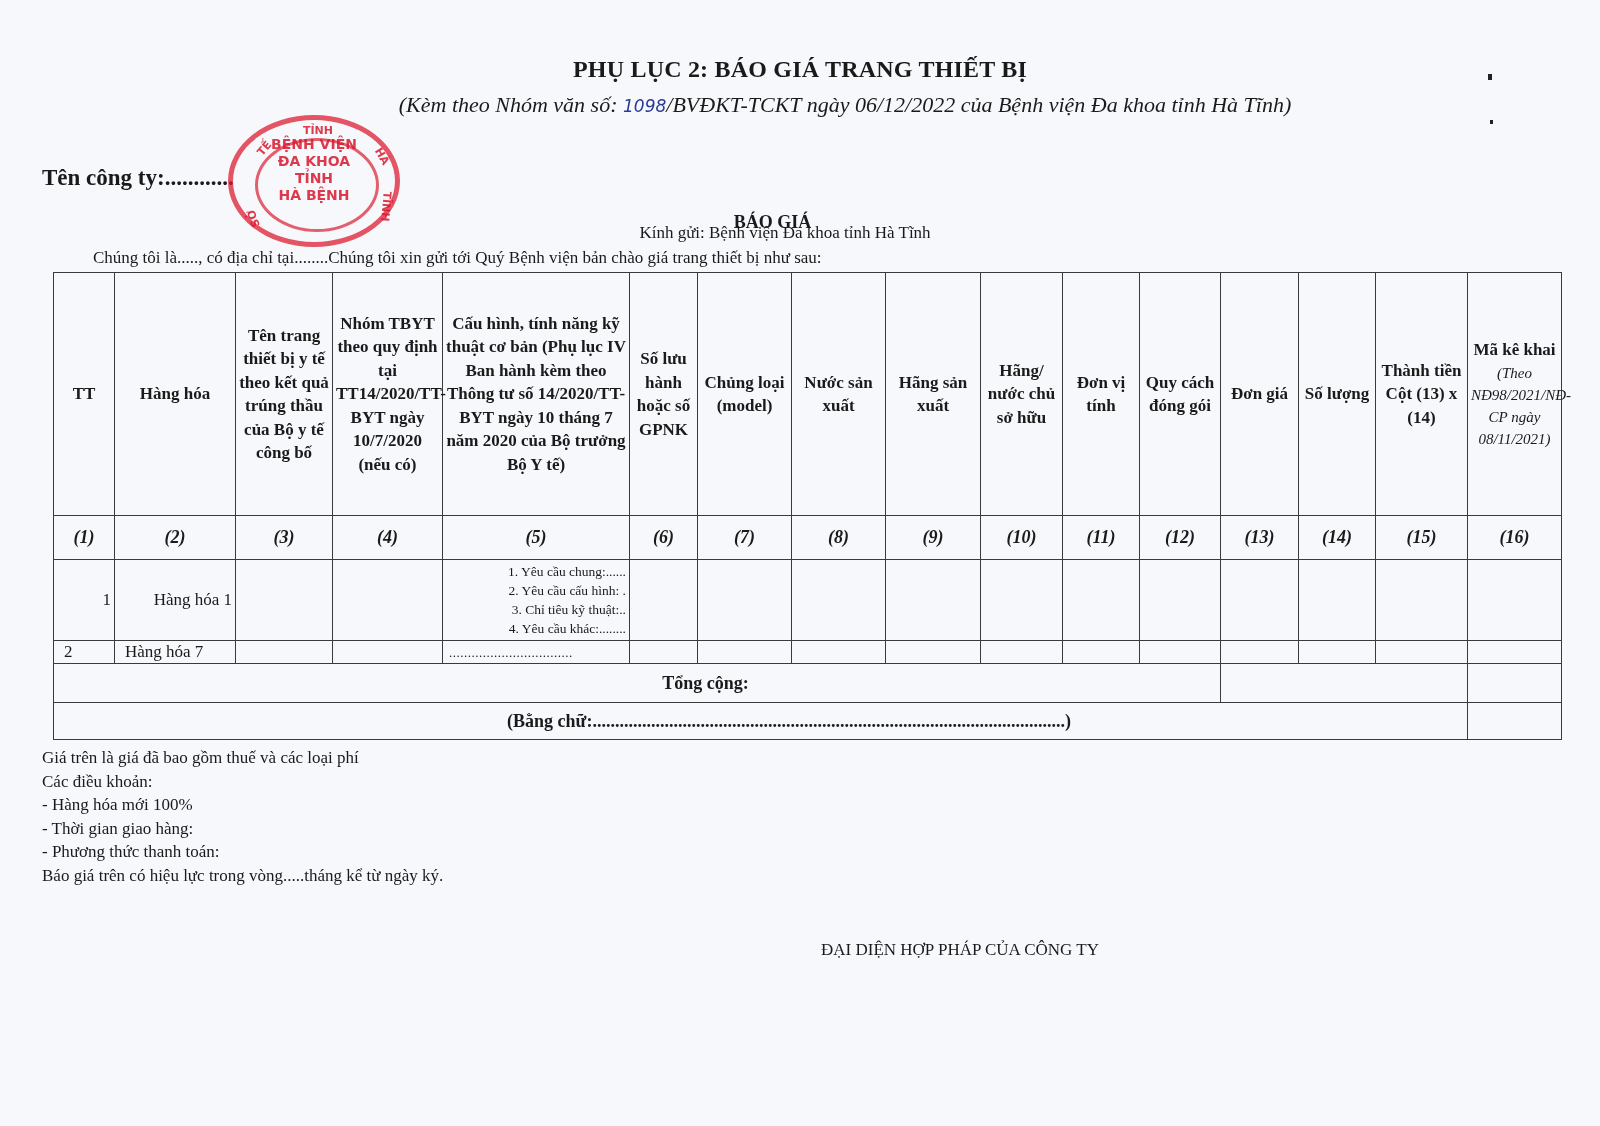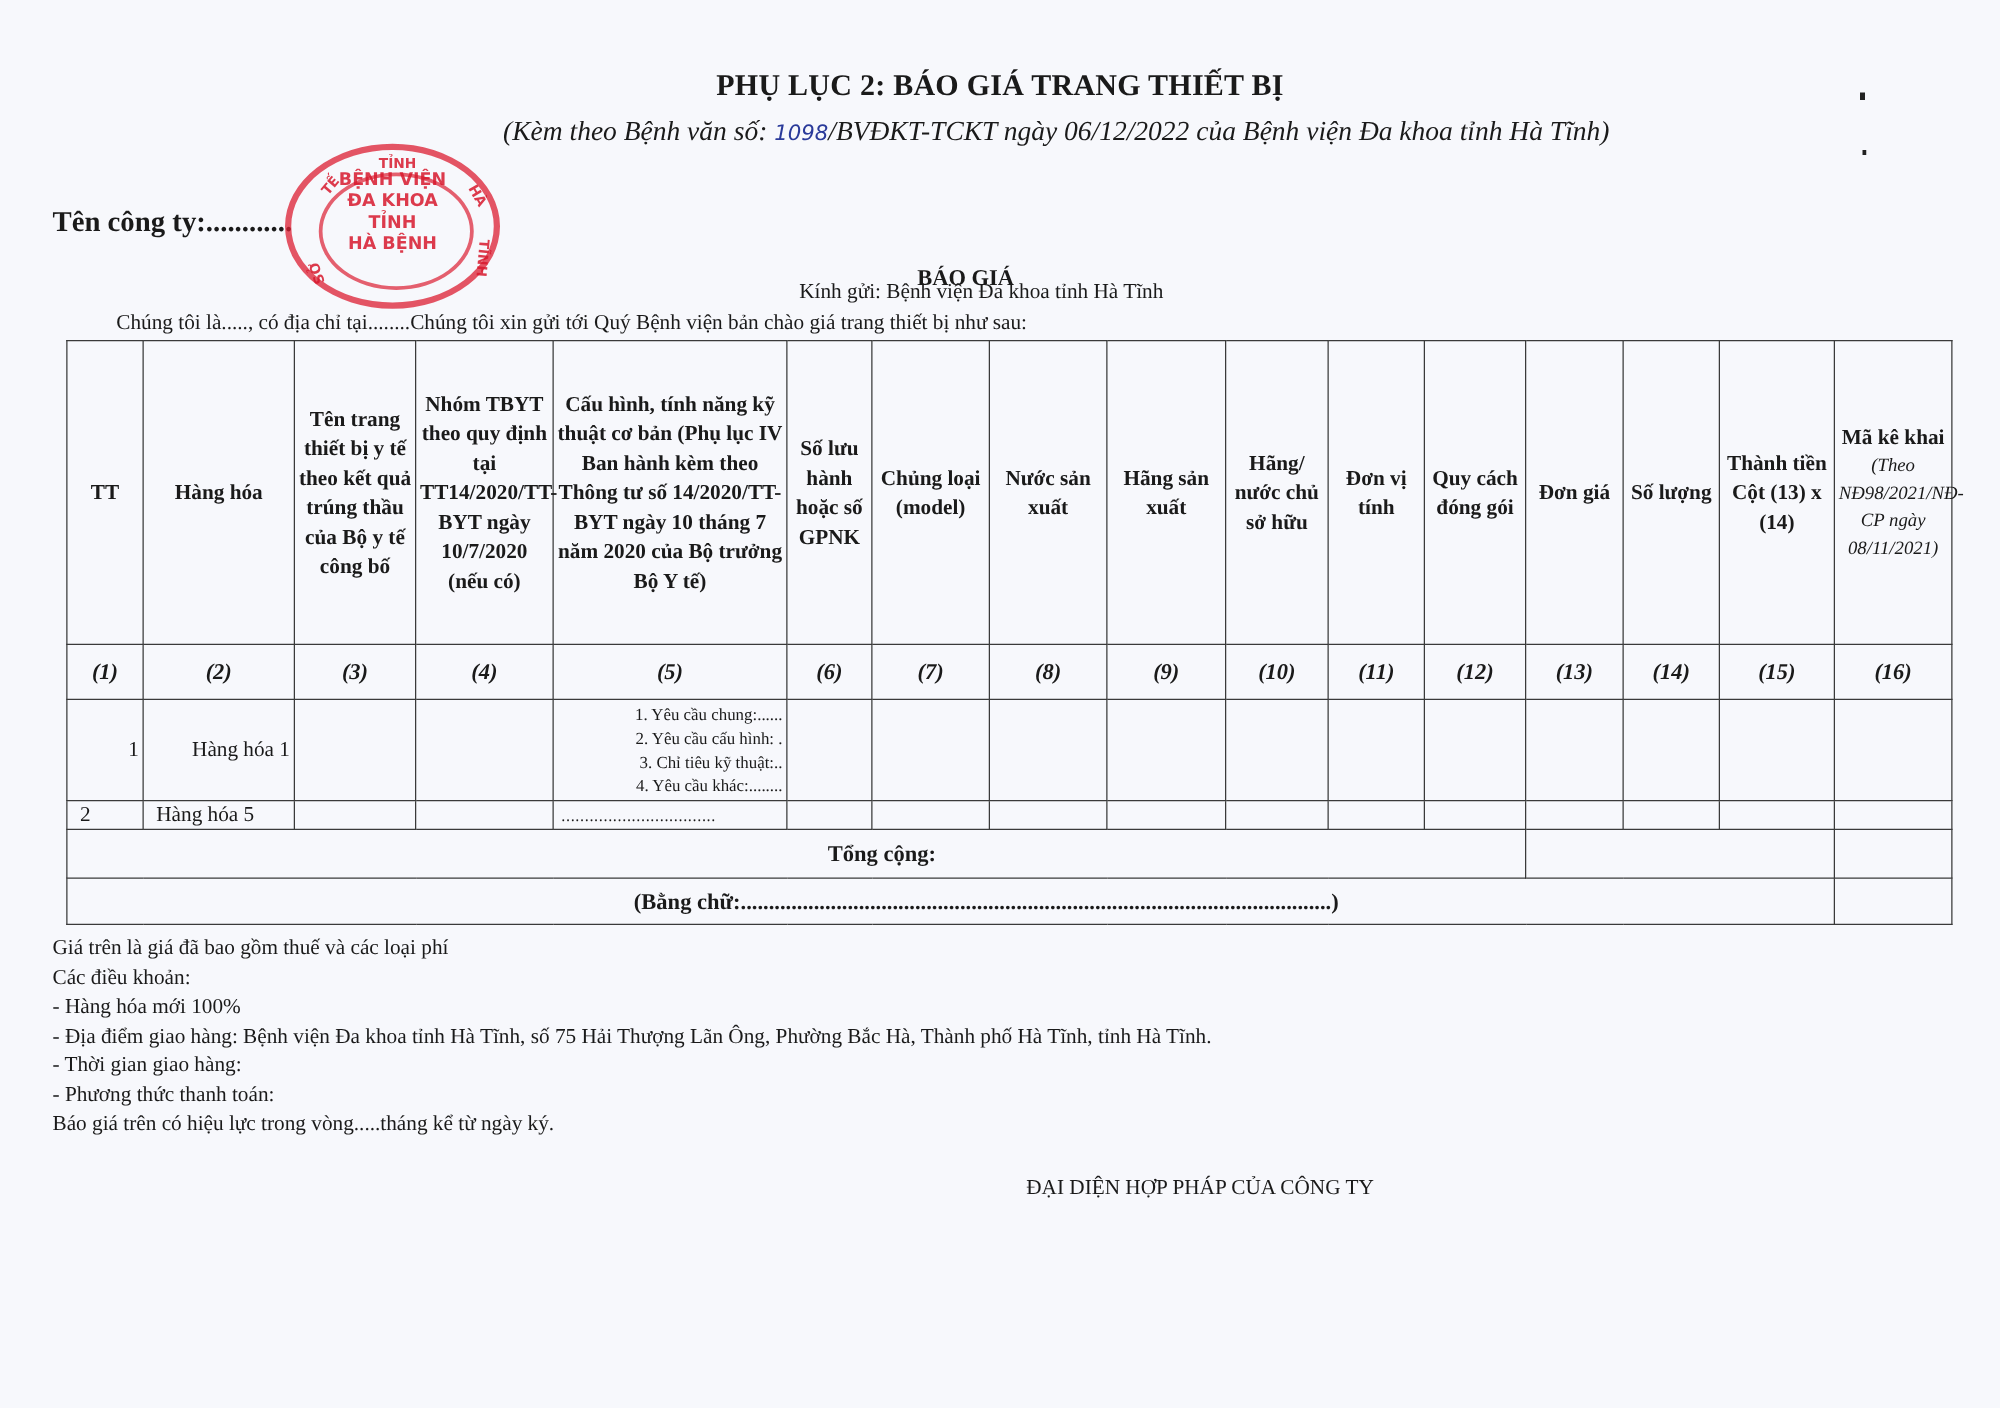--- a/index.html
+++ b/index.html
@@ -65,21 +65,21 @@
 
   .terms { left: 42px; top: 746px; font-size: 17px; line-height: 23.5px; }
   .signature { left: 0; width: 1920px; top: 940px; text-align: center; font-size: 17px; }
   .mark { width: 4px; height: 6px; background: #222; }
 </style>
 </head>
 <body>
 
 <div class="abs title">PHỤ LỤC 2: BÁO GIÁ TRANG THIẾT BỊ</div>
 
-<div class="abs subtitle"><span>(Kèm theo Bệnh văn số: </span><span class="handwritten">1098</span><span>/BVĐKT-TCKT ngày 06/12/2022 của Bệnh viện Đa khoa tỉnh Hà Tĩnh)</span></div>
+<div class="abs subtitle"><span>(Kèm theo Nhóm văn số: </span><span class="handwritten">1098</span><span>/BVĐKT-TCKT ngày 06/12/2022 của Bệnh viện Đa khoa tỉnh Hà Tĩnh)</span></div>
 
 <div class="abs mark" style="left:1488px; top:74px;"></div>
 <div class="abs mark" style="left:1490px; top:120px; width:3px; height:4px;"></div>
 
 <div class="abs company">Tên công ty:............</div>
 
 <div class="abs stamp">
   <span class="stamp-rim" style="left:70px; top:4px;">TỈNH</span>
   <span class="stamp-rim" style="left:24px; top:22px; transform:rotate(-50deg);">TẾ</span>
   <span class="stamp-rim" style="left:140px; top:30px; transform:rotate(60deg);">HÀ</span>
@@ -175,21 +175,21 @@
     <td></td>
         <td></td>
     <td></td>
         <td></td>
     <td></td>
         <td></td>
     <td></td>
   </tr>
   <tr class="r2">
     <td style="padding-left:10px;">2</td>
-    <td style="padding-left:10px;">Hàng hóa 5</td>
+    <td style="padding-left:10px;">Hàng hóa 7</td>
     <td></td>
     <td></td>
     <td class="spec dots">.................................</td>
     <td></td>
         <td></td>
     <td></td>
         <td></td>
     <td></td>
         <td></td>
     <td></td>
@@ -207,19 +207,18 @@
     <td colspan="15" class="lbl">(Bằng chữ:.........................................................................................................)</td>
     <td></td>
   </tr>
 </tbody>
   </table>
 
 <div class="abs terms">
   <div>Giá trên là giá đã bao gồm thuế và các loại phí</div>
   <div>Các điều khoản:</div>
   <div>- Hàng hóa mới 100%</div>
-  <div>- Địa điểm giao hàng: Bệnh viện Đa khoa tỉnh Hà Tĩnh, số 75 Hải Thượng Lãn Ông, Phường Bắc Hà, Thành phố Hà Tĩnh, tỉnh Hà Tĩnh.</div>
   <div>- Thời gian giao hàng:</div>
   <div>- Phương thức thanh toán:</div>
   <div>Báo giá trên có hiệu lực trong vòng.....tháng kể từ ngày ký.</div>
 </div>
 
 <div class="abs signature">ĐẠI DIỆN HỢP PHÁP CỦA CÔNG TY</div>
 
 </body></html>

